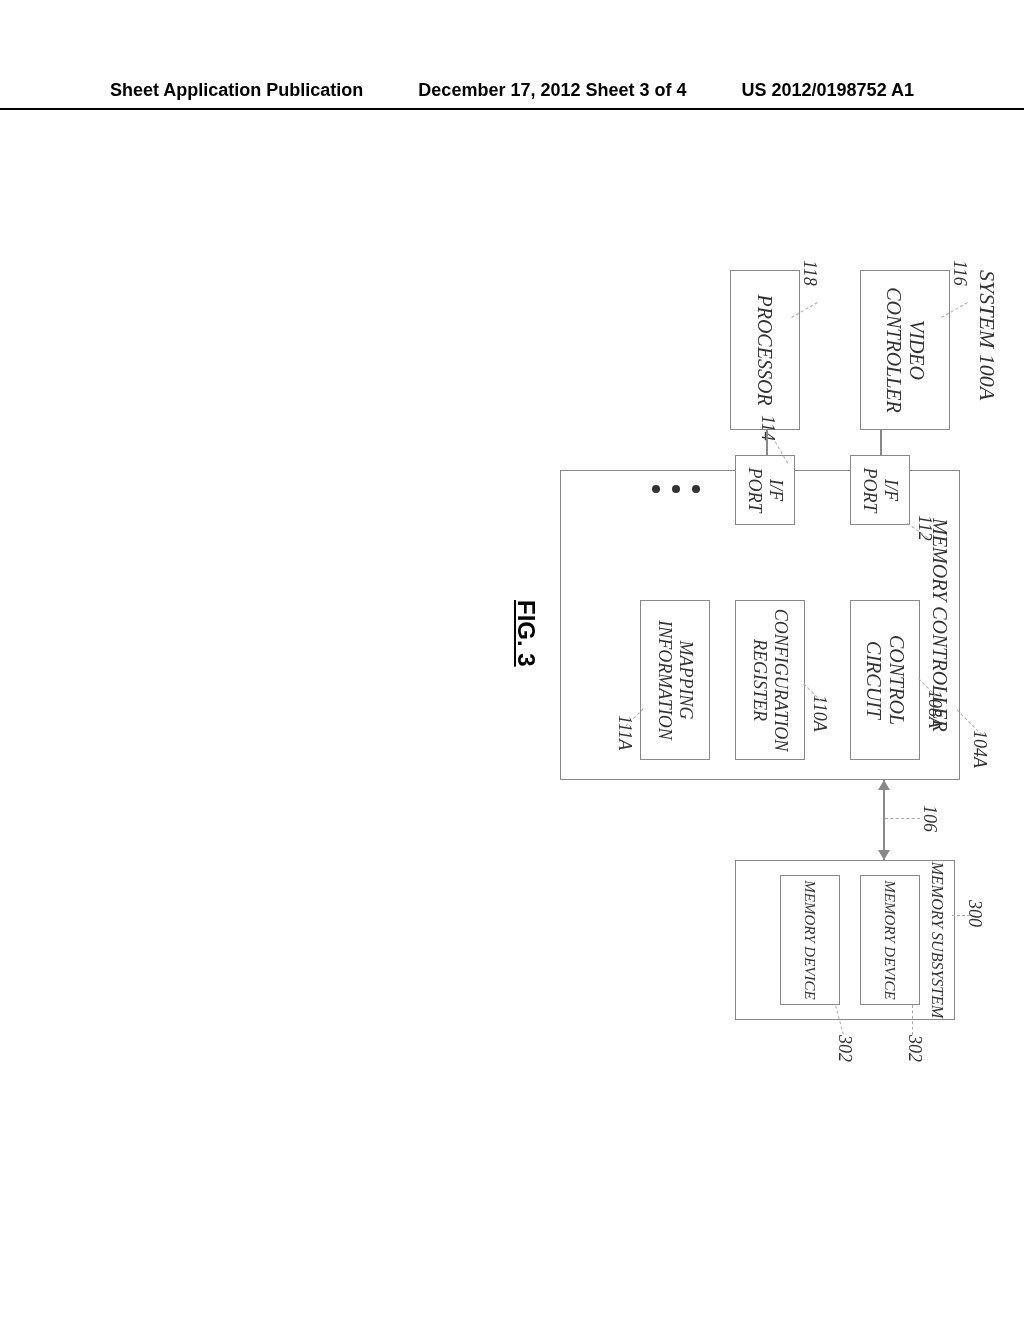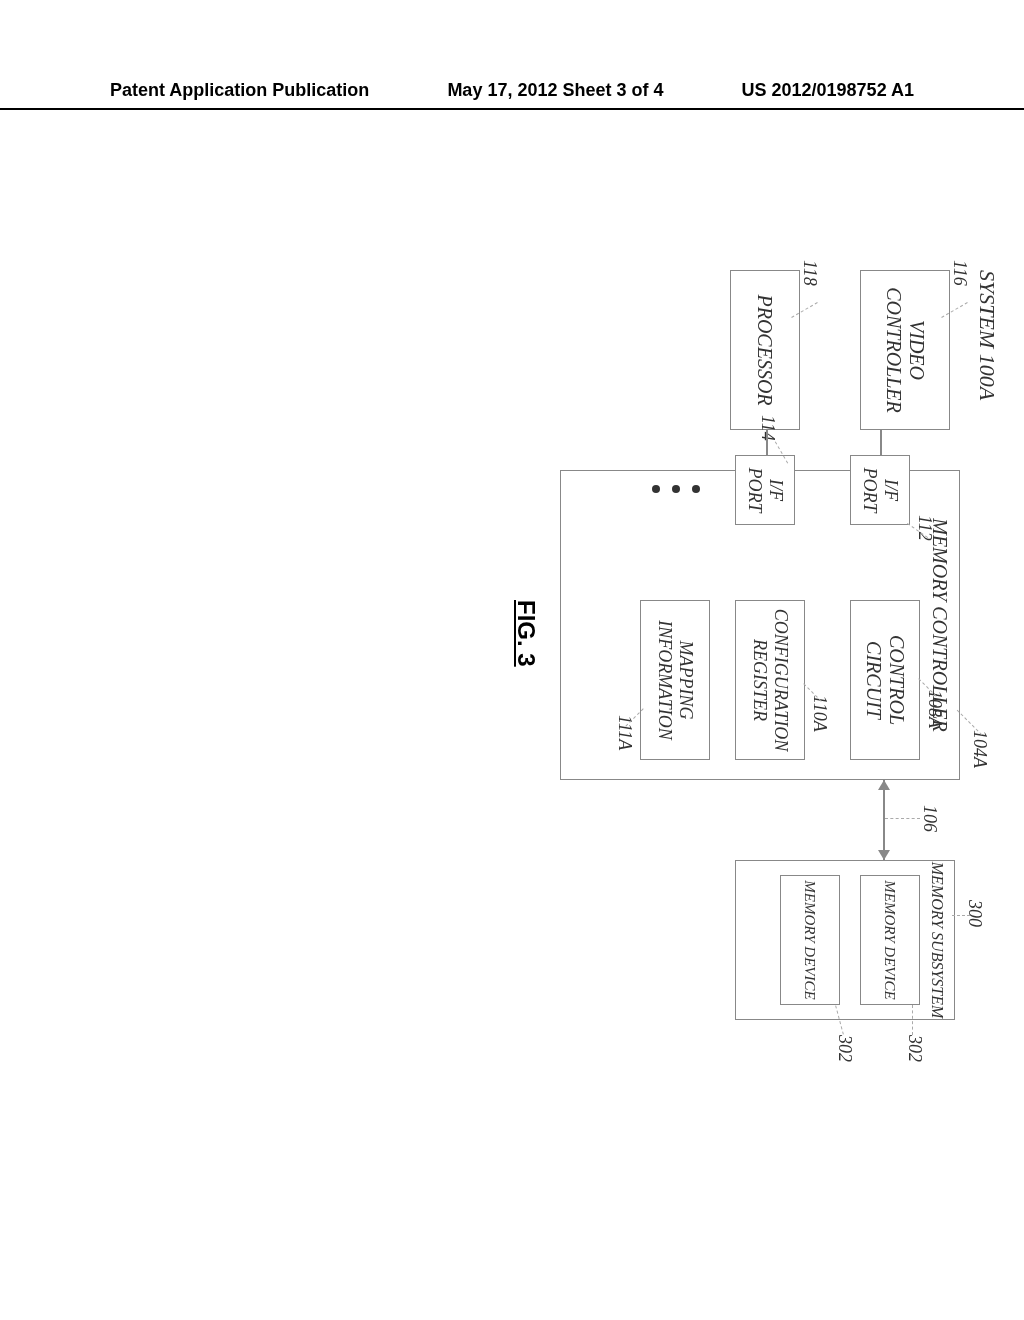--- a/index.html
+++ b/index.html
@@ -83,22 +83,22 @@
       position: absolute;
       font-weight: bold;
       font-size: 24px;
       text-decoration: underline;
     }
   </style>
 </head>
 <body>
 
 <div class="header">
-  <span>Patent Application Publication</span>
-  <span>May 17, 2012   Sheet 3 of 4</span>
+  <span>Sheet Application Publication</span>
+  <span>December 17, 2012   Sheet 3 of 4</span>
   <span>US 2012/0198752 A1</span>
 </div>
 
 <div class="diagram-container">
 
   <div class="label" style="top: 0px; left: 10px; font-size: 22px;">SYSTEM 100A</div>
 
   <div class="box" style="top: 50px; left: 10px; width: 160px; height: 90px; display: flex; align-items: center; justify-content: center;">
     <div class="label" style="position: static; white-space: pre-line;">VIDEO
 CONTROLLER</div>

